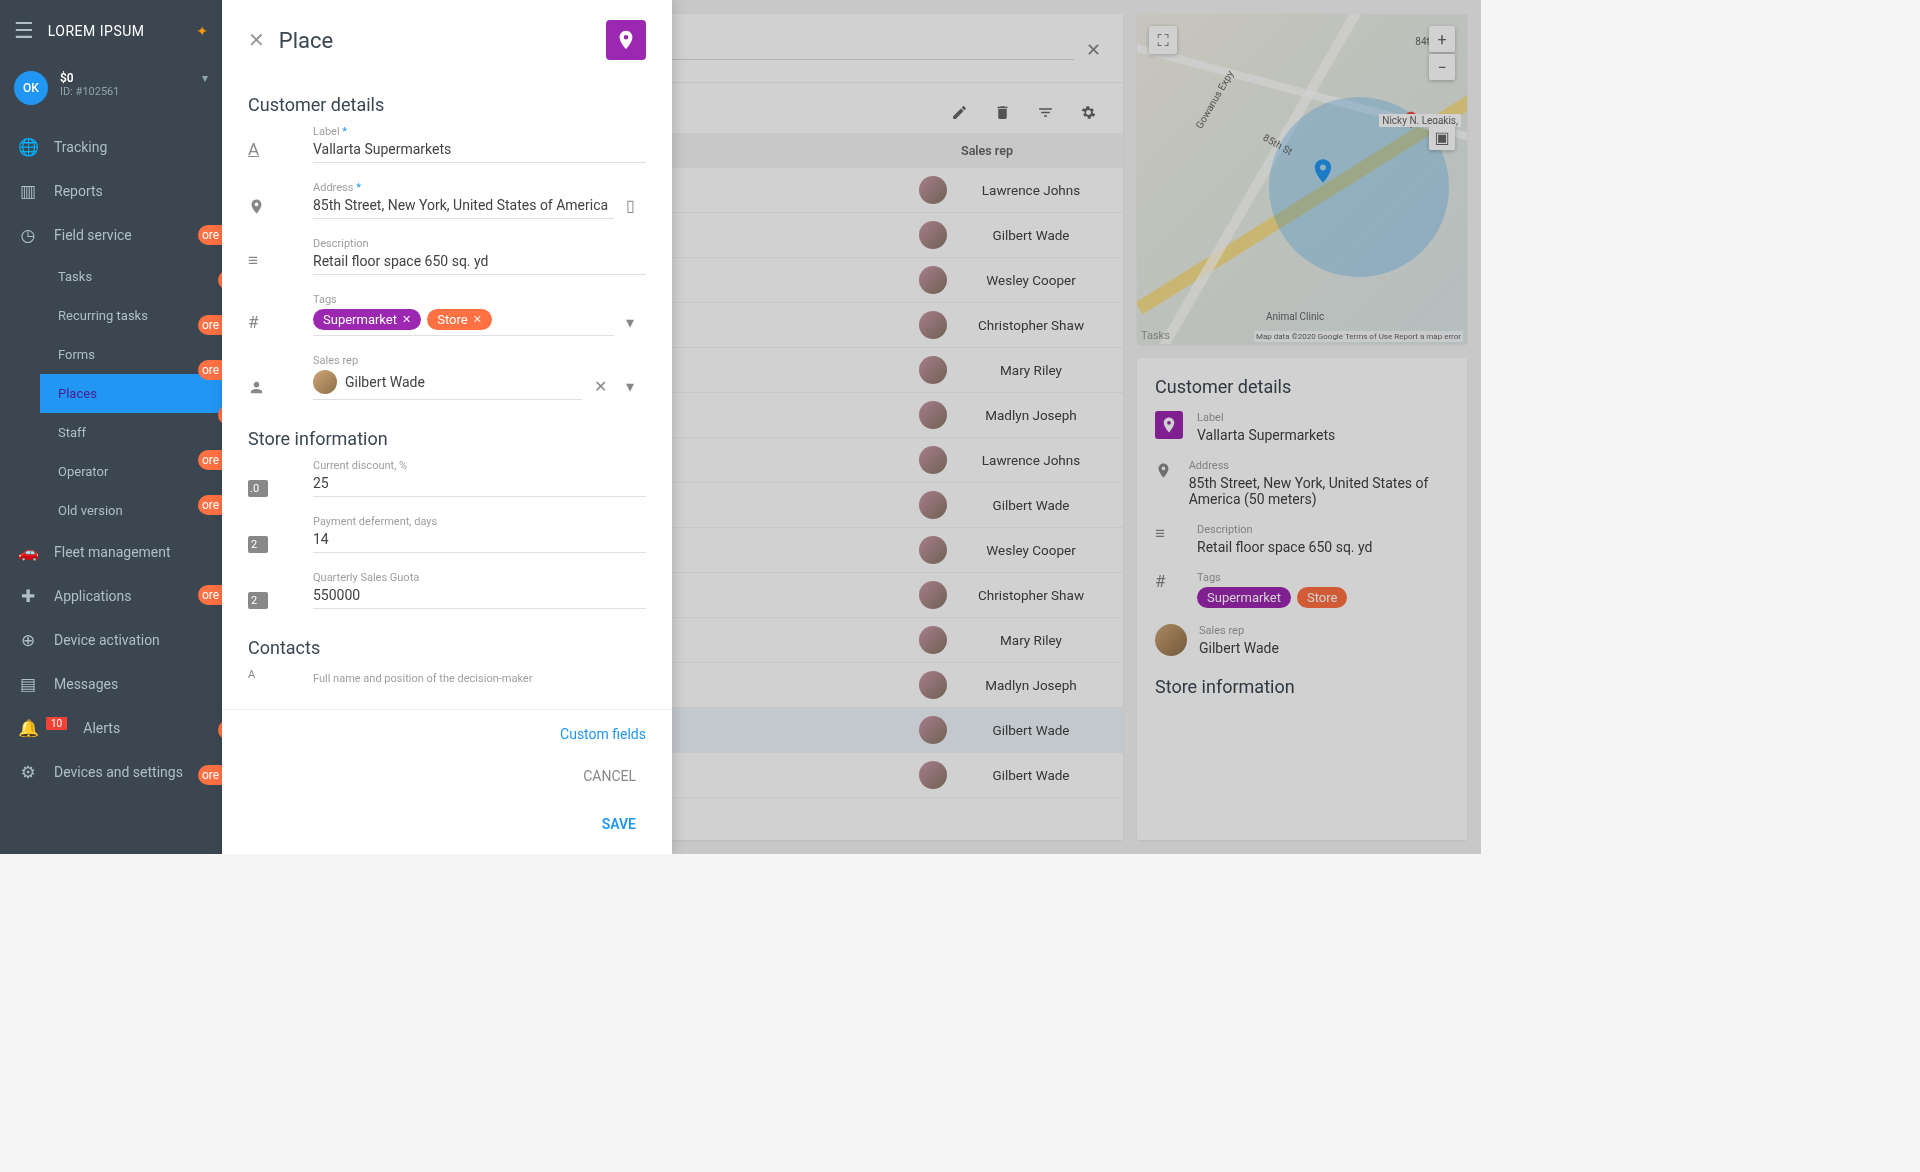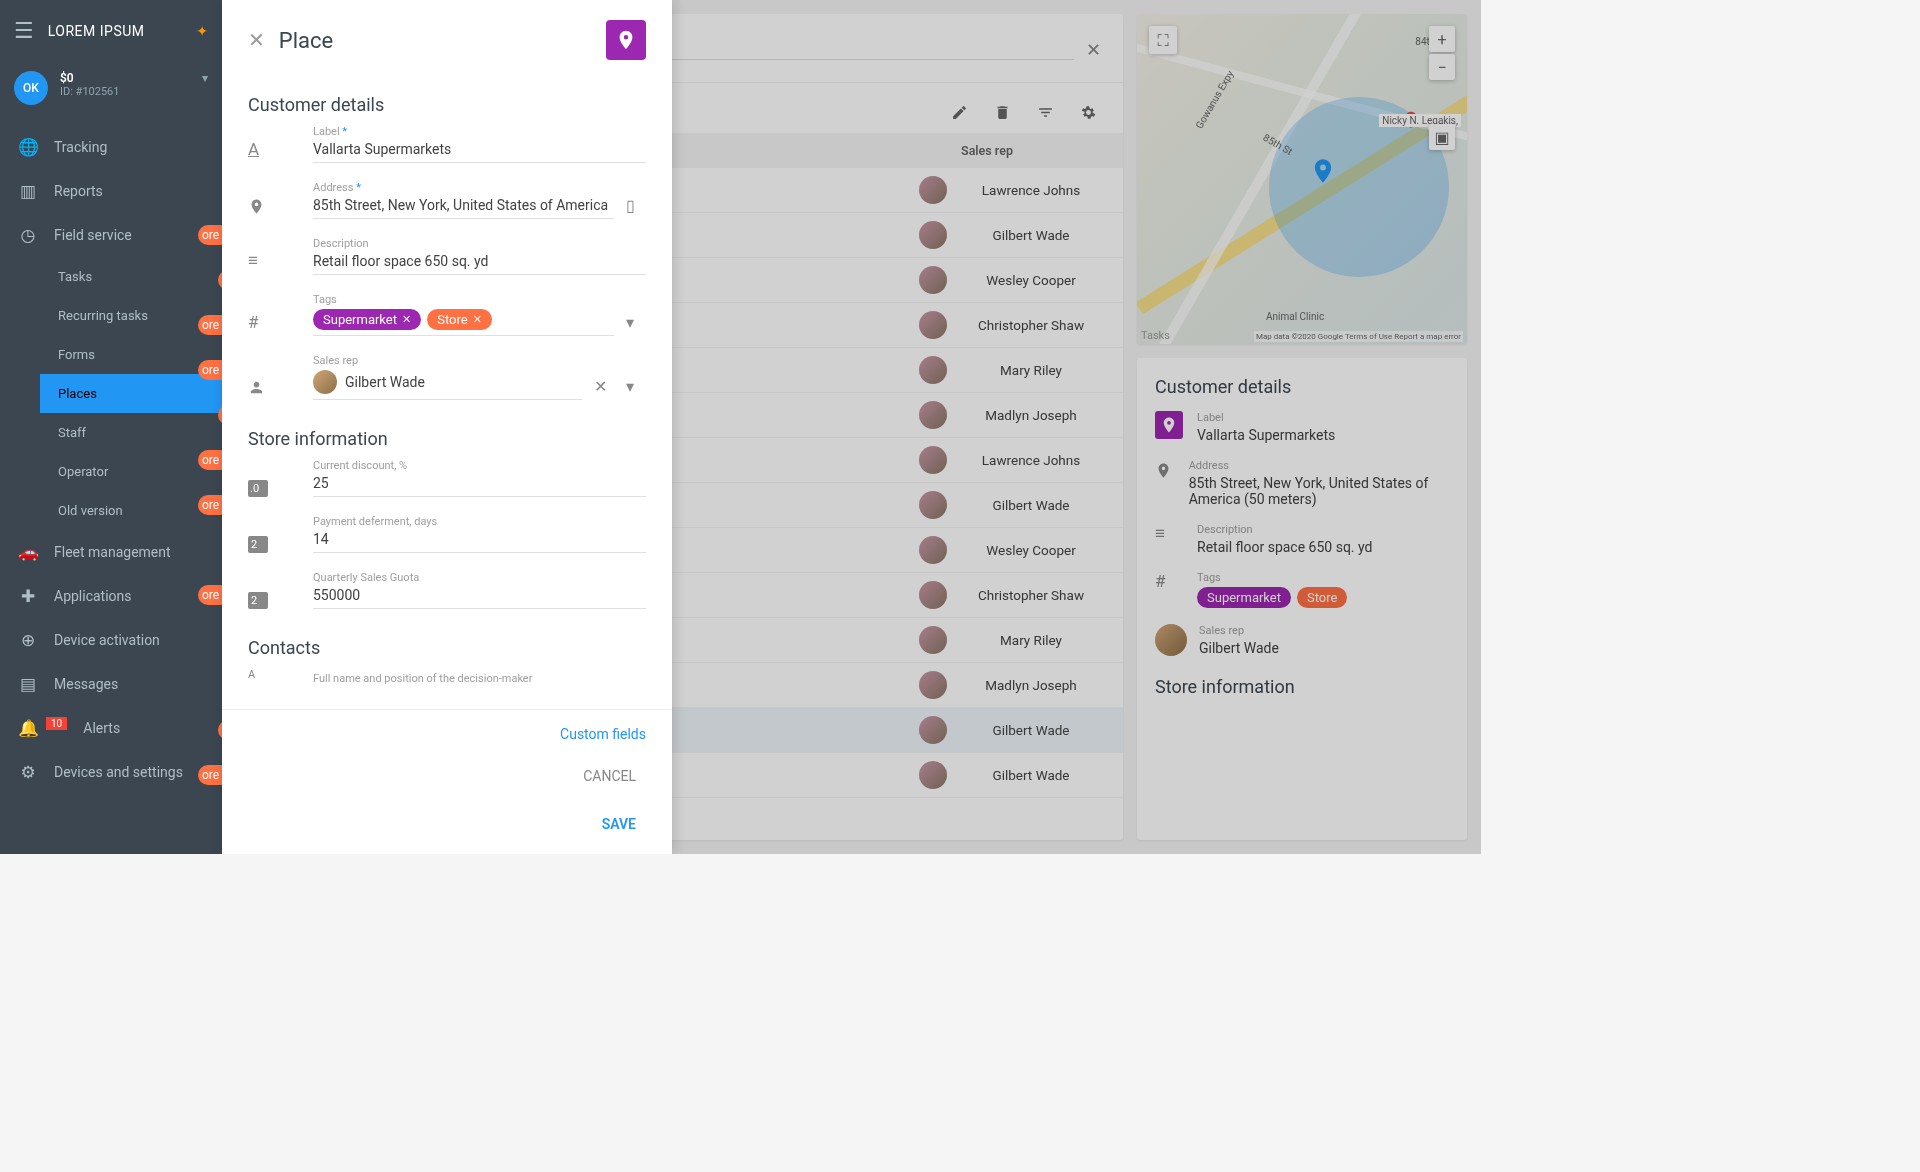--- a/index.html
+++ b/index.html
@@ -14,21 +14,21 @@
 .brand-icon { color: #ff9800; font-size: 14px; }
 .account { display: flex; align-items: flex-start; padding: 10px 14px 20px; gap: 12px; }
 .avatar-circle { width: 34px; height: 34px; border-radius: 50%; background: #2196f3; color: #fff; display: flex; align-items: center; justify-content: center; font-size: 12px; font-weight: 500; }
 .acct-info { flex: 1; }
 .acct-balance { color: #fff; font-size: 12px; font-weight: 600; }
 .acct-id { color: #90a4ae; font-size: 11px; }
 .acct-arrow { color: #90a4ae; font-size: 12px; }
 
 .nav { flex: 1; }
 .nav-item { display: flex; align-items: center; padding: 12px 18px; gap: 16px; font-size: 14px; color: #b0bec5; cursor: pointer; }
-.nav-item.active { background: #2196f3; color: #000000; }
+.nav-item.active { background: #2196f3; color: #4c1d95; }
 .nav-item .nav-icon { width: 20px; text-align: center; font-size: 17px; }
 .nav-item .nav-label { flex: 1; }
 .nav-item .expand-icon { font-size: 11px; }
 .nav-sub { padding-left: 40px; }
 .nav-sub .nav-item { padding-left: 18px; font-size: 13px; }
 .badge-notif { background: #f44336; color: #fff; border-radius: 0; font-size: 10px; padding: 1px 5px; margin-left: -8px; margin-top: -10px; }
 
 
 .modal { position: absolute; left: 222px; top: 0; width: 450px; height: 854px; background: #fff; box-shadow: 2px 0 12px rgba(0,0,0,0.15); z-index: 10; display: flex; flex-direction: column; }
 .modal-hdr { display: flex; align-items: center; padding: 20px 26px 10px; gap: 14px; }

